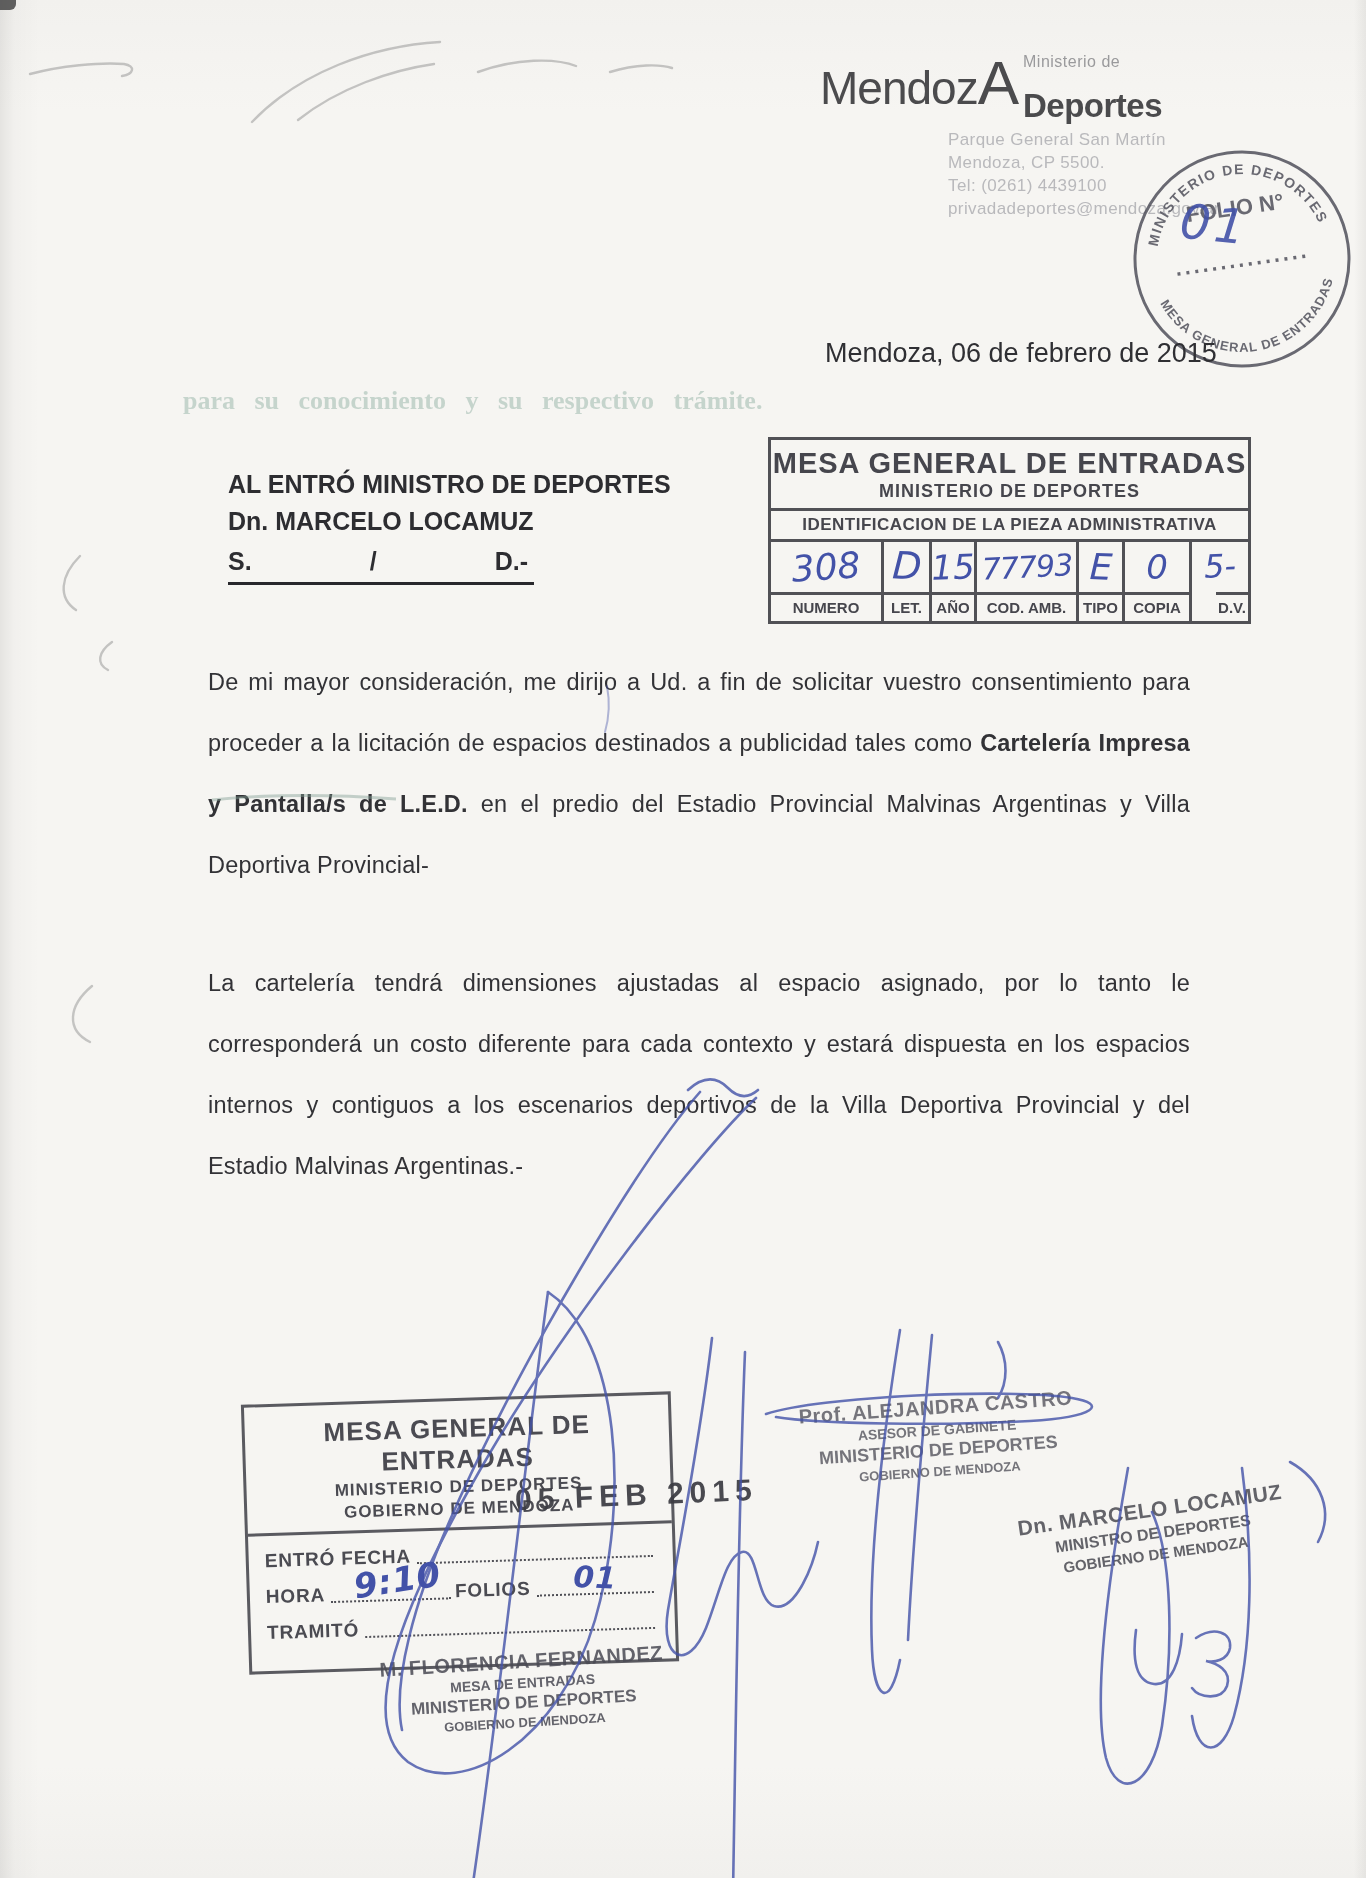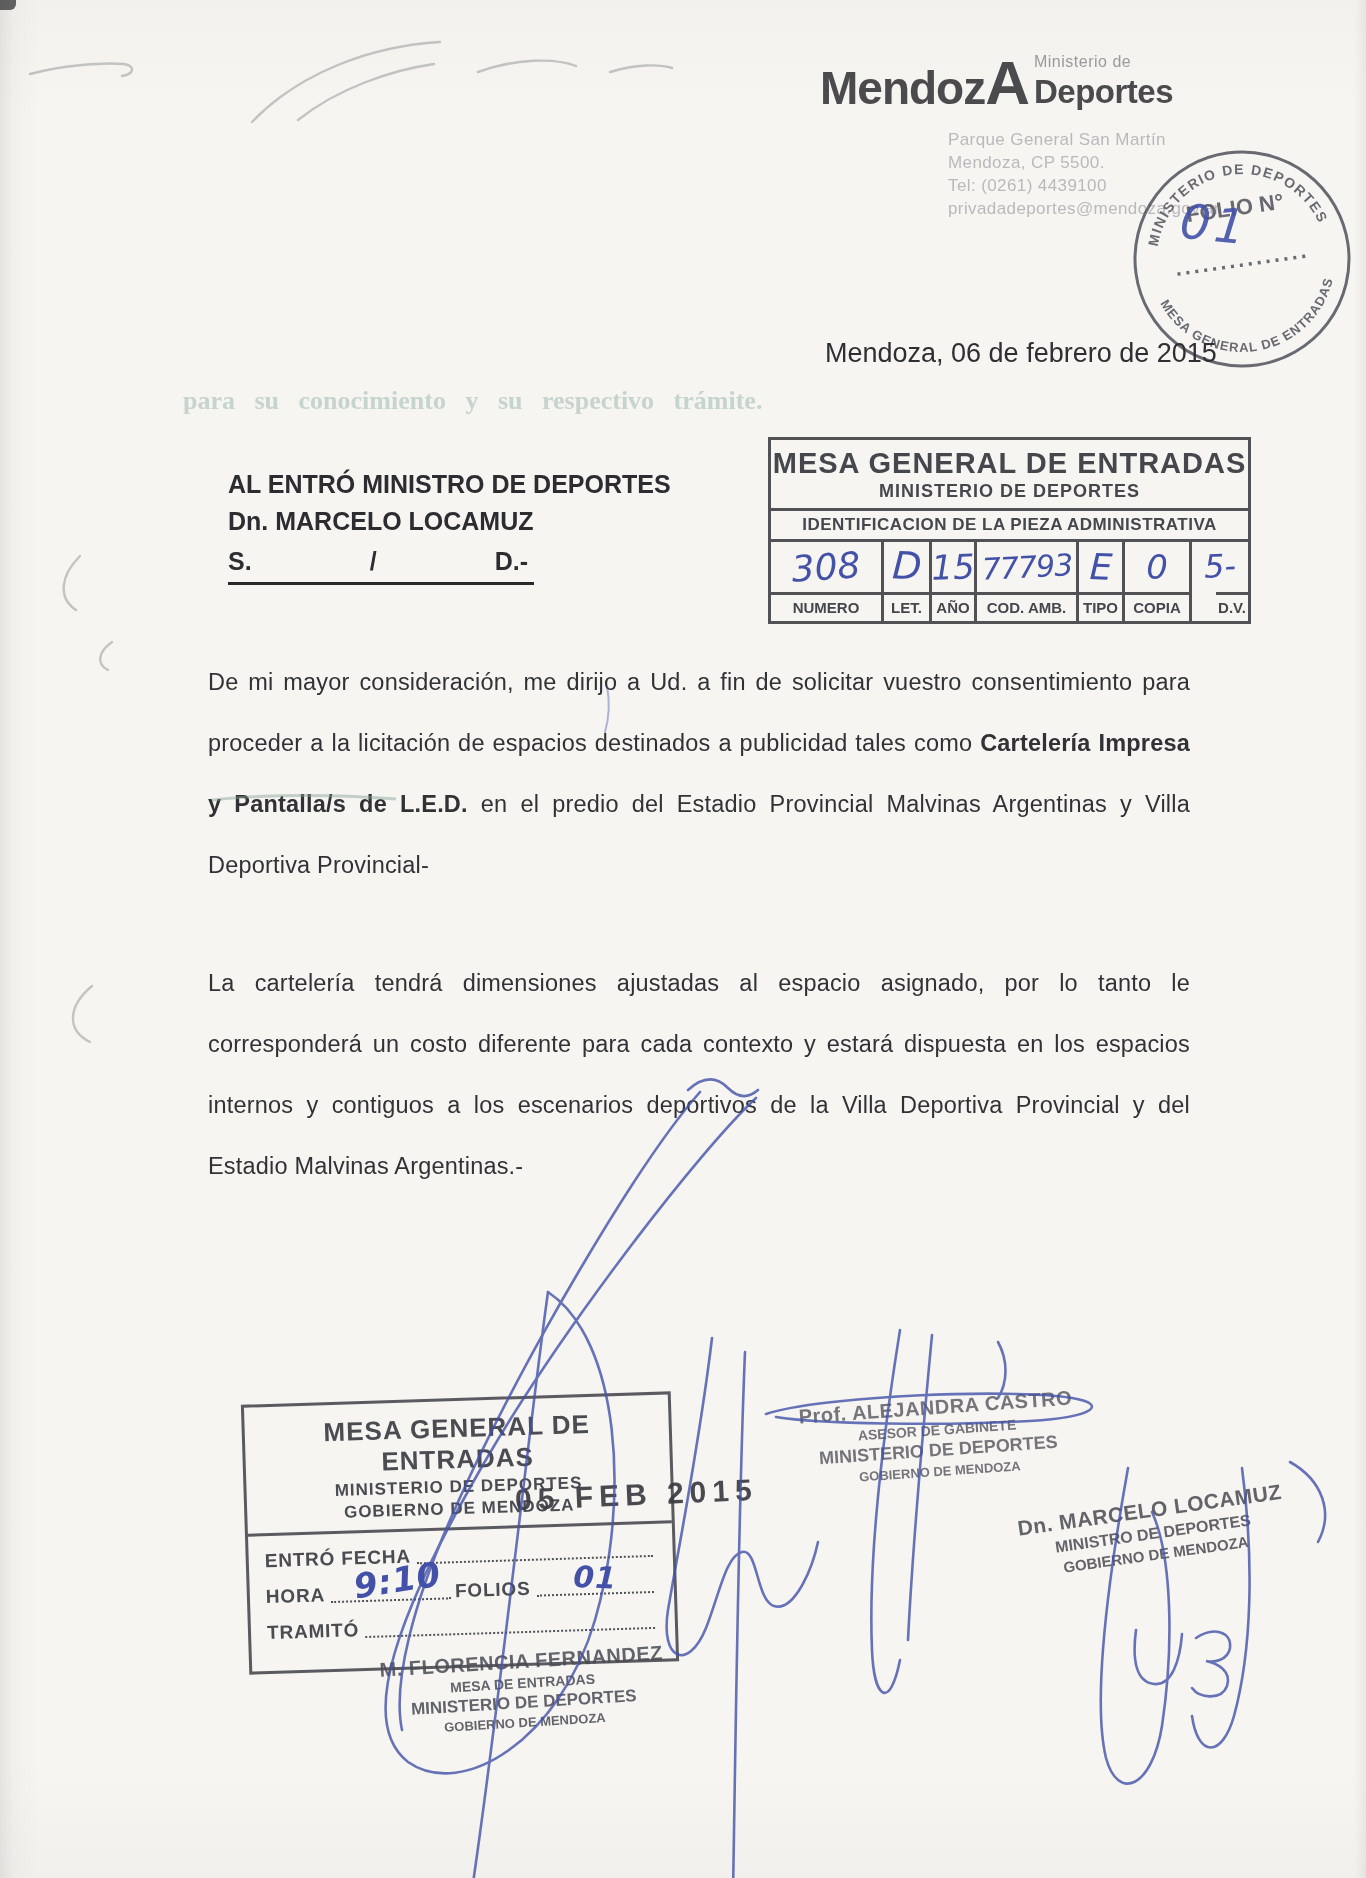--- a/index.html
+++ b/index.html
@@ -8,25 +8,25 @@
     font-family:"Liberation Sans",sans-serif;
     background:
       linear-gradient(90deg, rgba(0,0,0,.07) 0px, rgba(0,0,0,.02) 14px, rgba(0,0,0,0) 40px),
       linear-gradient(270deg, rgba(0,0,0,.05) 0px, rgba(0,0,0,0) 12px),
       linear-gradient(180deg, #f2f1ee 0%, #f6f5f2 6%, #f6f5f2 94%, #f1f0ed 100%);
     background-color:#f6f5f2;
   }
   .abs{position:absolute;}
 
   
-  .logo-word{font-weight:bold;color:#4b4b4d;font-size:46px;letter-spacing:-1px;line-height:1;}
+  .logo-word{font-weight:normal;color:#4b4b4d;font-size:46px;letter-spacing:-1px;line-height:1;}
   .logo-word .bigA{font-size:62px;letter-spacing:-2px;}
   .logo-right{line-height:1;}
   .logo-min-small{font-size:16px;color:#9a9a9c;letter-spacing:.5px;}
-  .logo-min-big{font-size:33px;font-weight:bold;color:#4b4b4d;margin-top:5px;letter-spacing:-.5px;text-align:right;}
+  .logo-min-big{font-size:33px;font-weight:bold;color:#4b4b4d;margin-top:19px;letter-spacing:-.5px;text-align:right;}
   .contact{color:#b9b9bc;font-size:17px;line-height:23px;letter-spacing:.4px;}
 
   
   .folio-stamp{opacity:.82;}
   .hand{font-family:"DejaVu Sans",sans-serif;font-style:italic;color:#4352a8;}
 
   
   .date-line{font-size:27px;color:#2f2f33;}
   .ghost{font-family:"Liberation Serif",serif;font-weight:bold;color:rgba(125,162,148,.40);
          filter:blur(.7px);font-size:26px;word-spacing:13px;white-space:nowrap;}

